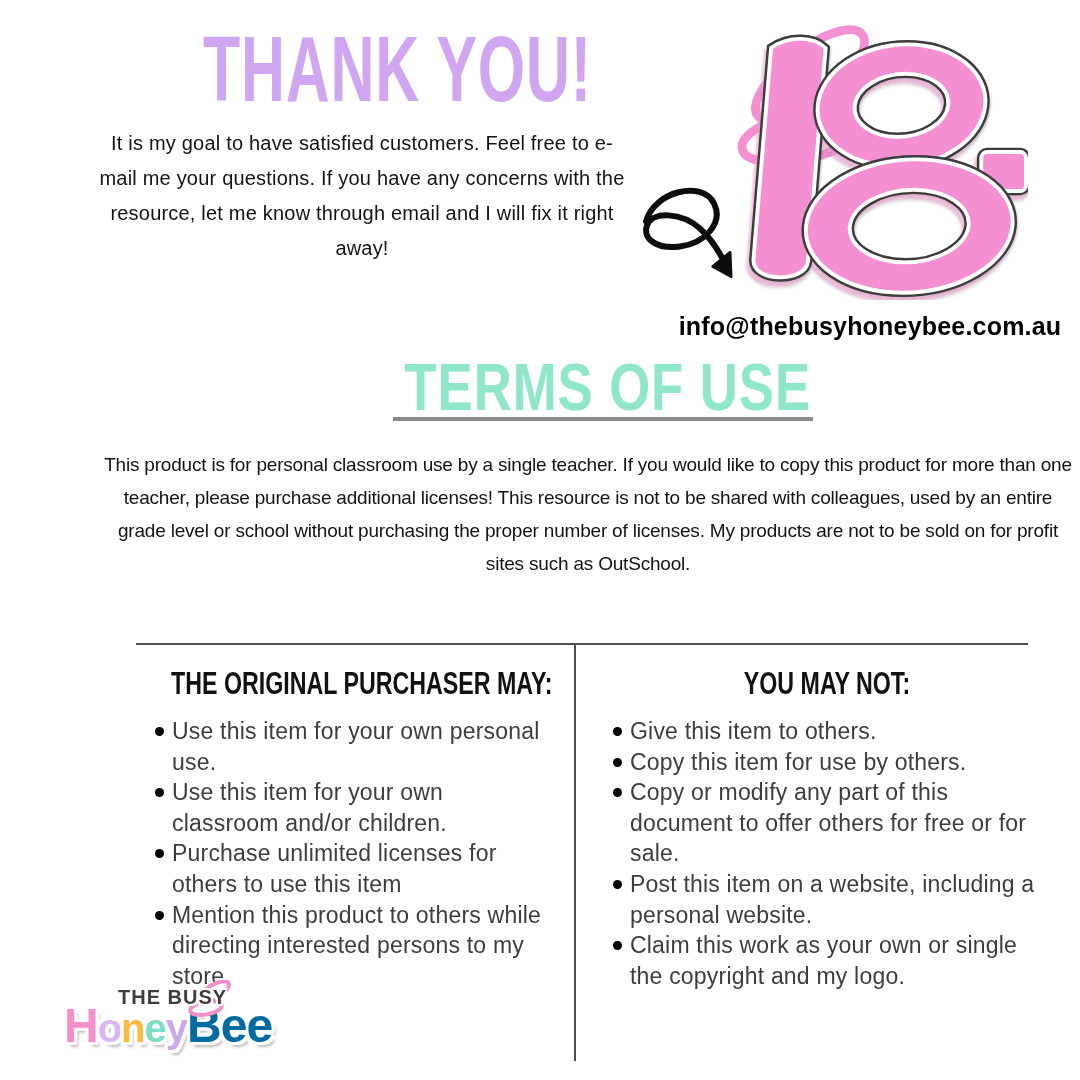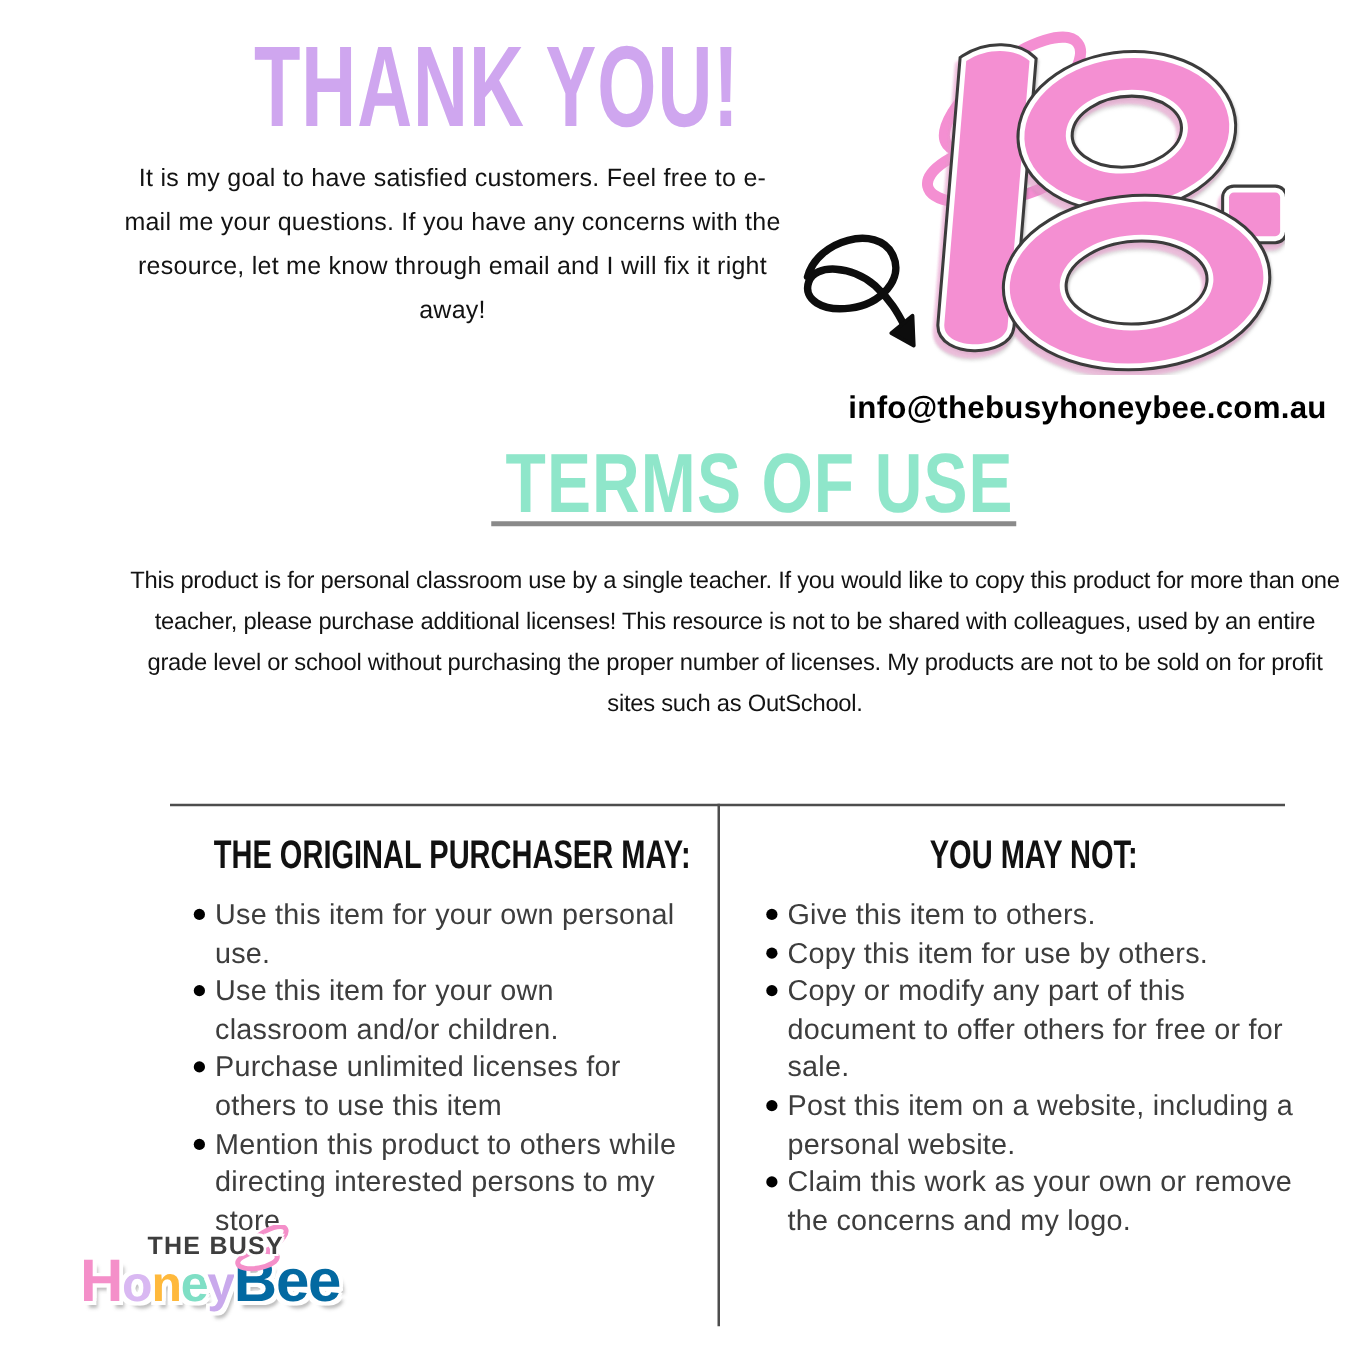--- a/index.html
+++ b/index.html
@@ -171,21 +171,21 @@
     <div class="li">
       <span class="dot"></span>
       <div class="txt">Copy or modify any part of this document to offer others for free or for sale.</div>
     </div>
     <div class="li">
       <span class="dot"></span>
       <div class="txt">Post this item on a website, including a personal website.</div>
     </div>
     <div class="li">
       <span class="dot"></span>
-      <div class="txt">Claim this work as your own or remove the concerns and my logo.</div>
+      <div class="txt">Claim this work as your own or single the copyright and my logo.</div>
     </div>
   </div>
 
   <div class="footer-logo">
     <div class="footer-thebusy">THE BUSY</div>
     <svg class="footer-wings" viewBox="0 0 56 42">
       <ellipse cx="34" cy="12" rx="17" ry="7" transform="rotate(-32 34 12)" fill="#ffffff" stroke="#F48FC9" stroke-width="4"></ellipse>
       <ellipse cx="26" cy="28" rx="16" ry="6.5" transform="rotate(-10 26 28)" fill="#ffffff" stroke="#F48FC9" stroke-width="4"></ellipse>
     </svg>
     <div class="footer-script">

